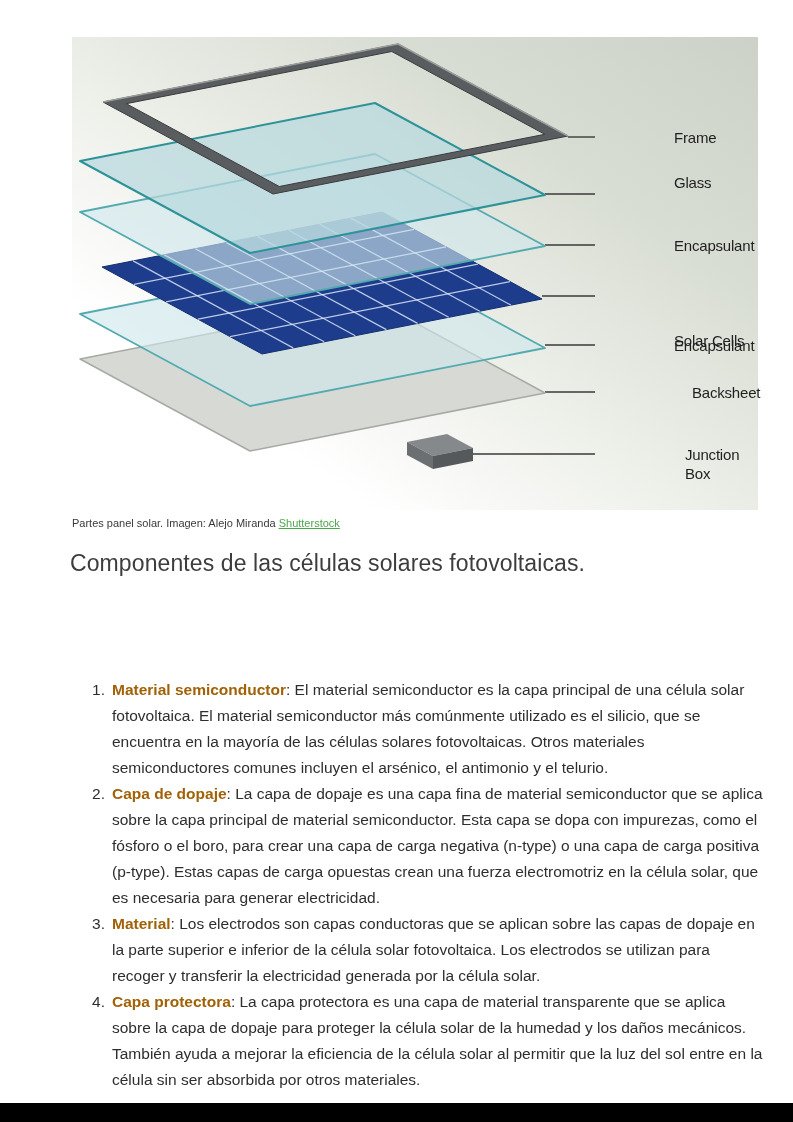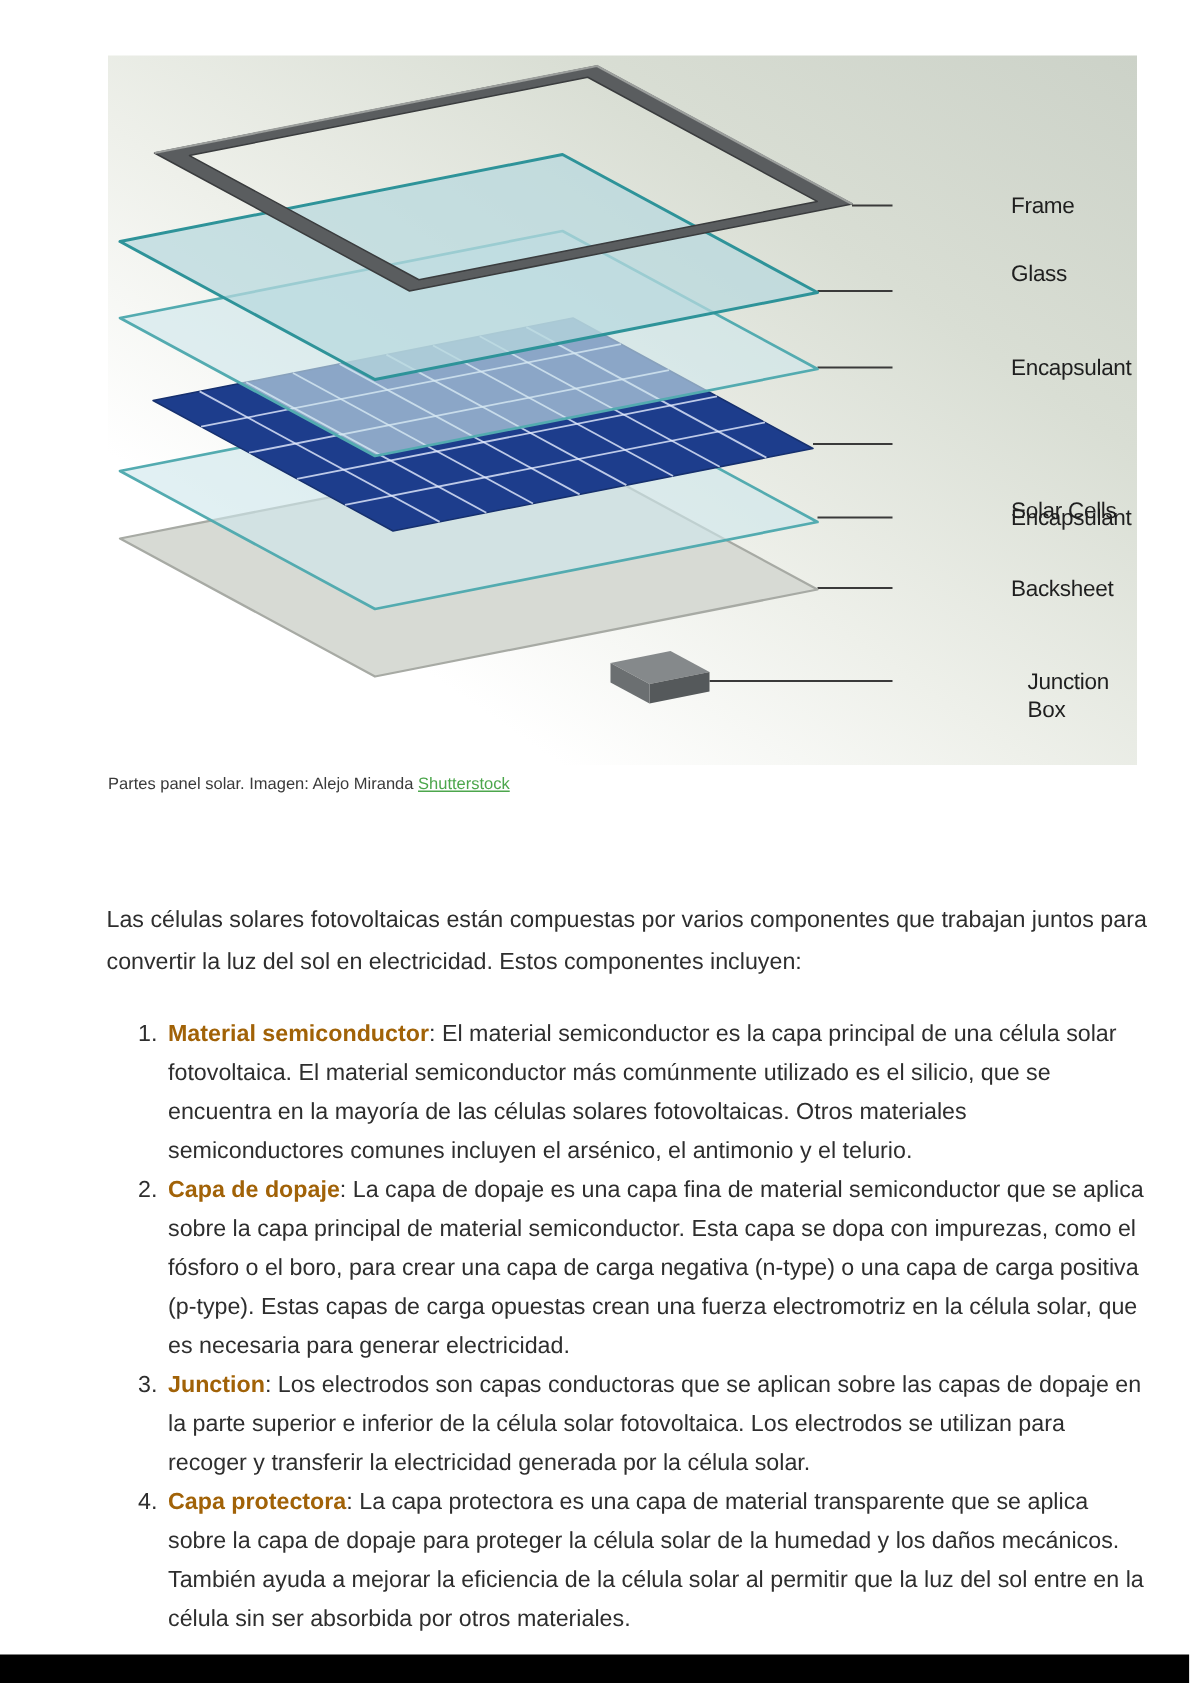--- a/index.html
+++ b/index.html
@@ -114,46 +114,46 @@
                  M54.3,66.7 L319.8,14.5 L472.8,97.3 L207.3,149.5 Z" fill-rule="evenodd" stroke="#3a3c3e" stroke-width="1" stroke-linejoin="round" fill="#5a5d5f"></path>
         <path d="M31,65 L326,7 L496,99" fill="none" stroke="#9b9e9c" stroke-width="1.5" stroke-linejoin="round"></path>
       </g>
     </svg>
 
     <div class="diagram-label" style="top:91px;">Frame</div>
     <div class="diagram-label" style="top:136px;">Glass</div>
     <div class="diagram-label" style="top:199px;">Encapsulant</div>
     <div class="diagram-label" style="top:250px;margin-top:44px;">Solar Cells</div>
     <div class="diagram-label" style="top:299px;">Encapsulant</div>
-    <div class="diagram-label" style="top:346px;">Backsheet</div>
+    <div class="diagram-label" style="top:346px;margin-left:18px;">Backsheet</div>
     <div class="diagram-label" style="top:408px;margin-left:11px;">Junction Box</div>
   </div>
 
   <div id="caption">
     <span>Partes panel solar. Imagen: Alejo Miranda </span><a>Shutterstock</a>
   </div>
 
+  <h1 id="heading">Componentes de las células solares fotovoltaicas.</h1>
 
-  <p id="intro">Las células solares fotovoltaicas están compuestas por varios componentes que trabajan juntos para convertir la luz del sol en electricidad. Estos componentes incluyen:</p>
 
   <div id="components-list">
 
     <div class="list-item">
       <span class="list-num">1.</span>
       <span class="list-body"><span class="list-term">Material semiconductor</span><span>: El material semiconductor es la capa principal de una célula solar fotovoltaica. El material semiconductor más comúnmente utilizado es el silicio, que se encuentra en la mayoría de las células solares fotovoltaicas. Otros materiales semiconductores comunes incluyen el arsénico, el antimonio y el telurio.</span></span>
     </div>
 
     <div class="list-item">
       <span class="list-num">2.</span>
       <span class="list-body"><span class="list-term">Capa de dopaje</span><span>: La capa de dopaje es una capa fina de material semiconductor que se aplica sobre la capa principal de material semiconductor. Esta capa se dopa con impurezas, como el fósforo o el boro, para crear una capa de carga negativa (n-type) o una capa de carga positiva (p-type). Estas capas de carga opuestas crean una fuerza electromotriz en la célula solar, que es necesaria para generar electricidad.</span></span>
     </div>
 
     <div class="list-item">
       <span class="list-num">3.</span>
-      <span class="list-body"><span class="list-term">Junction</span><span>: Los electrodos son capas conductoras que se aplican sobre las capas de dopaje en la parte superior e inferior de la célula solar fotovoltaica. Los electrodos se utilizan para recoger y transferir la electricidad generada por la célula solar.</span></span>
+      <span class="list-body"><span class="list-term">Material</span><span>: Los electrodos son capas conductoras que se aplican sobre las capas de dopaje en la parte superior e inferior de la célula solar fotovoltaica. Los electrodos se utilizan para recoger y transferir la electricidad generada por la célula solar.</span></span>
     </div>
 
     <div class="list-item">
       <span class="list-num">4.</span>
       <span class="list-body"><span class="list-term">Capa protectora</span><span>: La capa protectora es una capa de material transparente que se aplica sobre la capa de dopaje para proteger la célula solar de la humedad y los daños mecánicos. También ayuda a mejorar la eficiencia de la célula solar al permitir que la luz del sol entre en la célula sin ser absorbida por otros materiales.</span></span>
     </div>
 
   </div>
 
   <div id="bottom-bar"></div>

